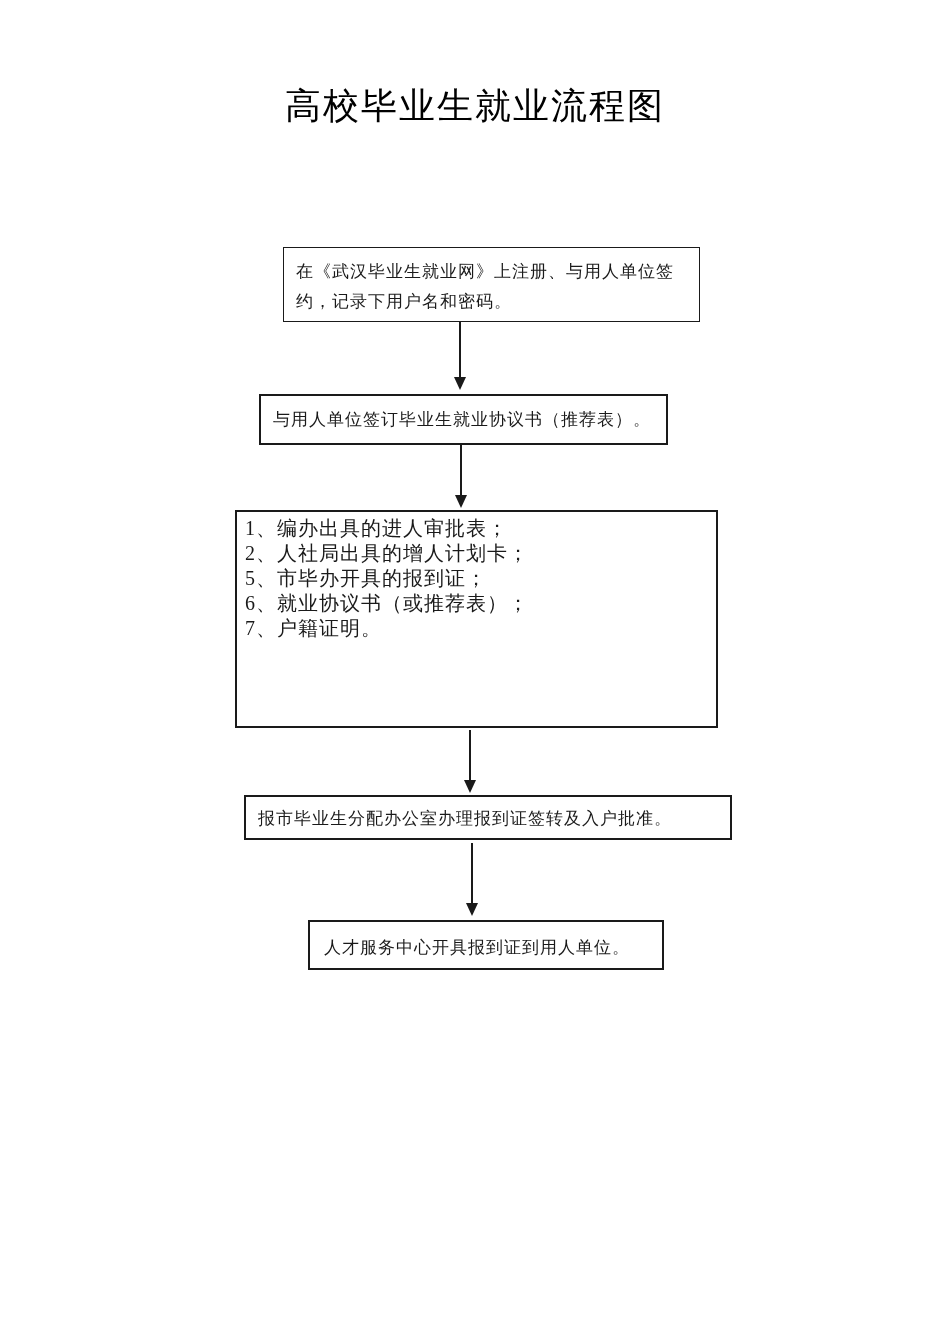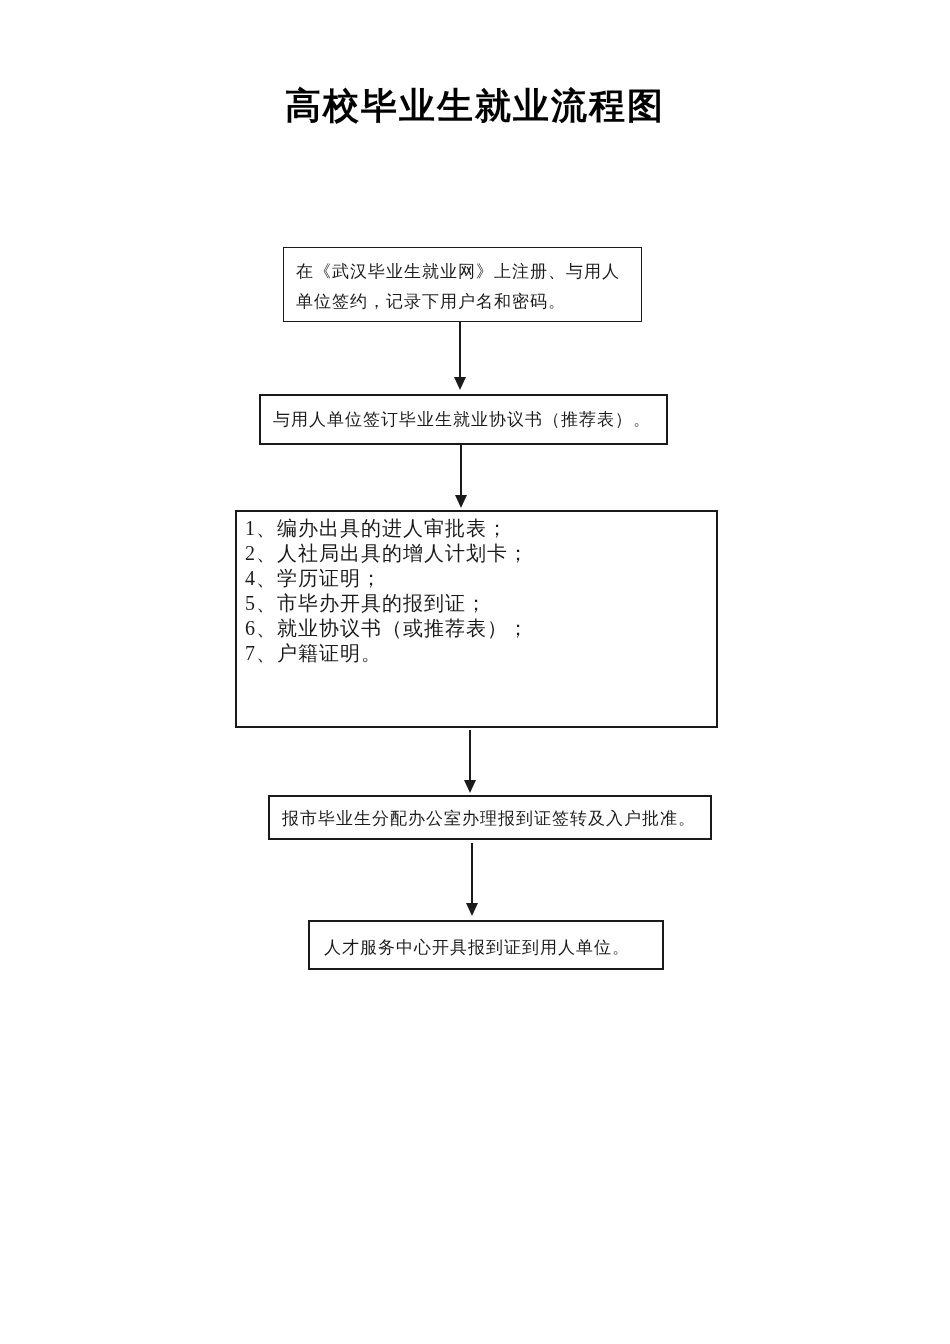--- a/index.html
+++ b/index.html
@@ -15,38 +15,38 @@
     overflow: hidden;
   }
 
   .doc-title {
     position: absolute;
     top: 82px;
     left: 0;
     width: 100%;
     text-align: center;
     font-size: 36px;
-    font-weight: bold;
+    font-weight: normal;
     letter-spacing: 2px;
     color: #000000;
   }
 
   .node {
     position: absolute;
     background: #ffffff;
     border: 2px solid #1a1a1a;
     font-size: 17px;
     line-height: 30px;
     letter-spacing: 1px;
     color: #1a1a1a;
   }
 
   .node-register {
     left: 283px; top: 247px;
-    width: 359px; height: 75px;
+    width: 417px; height: 75px;
     border-width: 1px;
     padding: 9px 12px 0 12px;
   }
 
   .node-sign {
     left: 259px; top: 394px;
     width: 409px; height: 51px;
     padding: 9px 12px 0 12px;
   }
 
@@ -67,22 +67,22 @@
     list-style: none;
     padding: 4px 10px 0 8px;
     font-size: 20px;
   }
   .node-review .review-list li {
     line-height: 25px;
     letter-spacing: 1px;
   }
 
   .node-report {
-    left: 268px; top: 795px;
-    width: 444px; height: 45px;
+    left: 244px; top: 795px;
+    width: 488px; height: 45px;
     padding: 7px 10px 0 12px;
   }
 
   .node-talent {
     left: 308px; top: 920px;
     width: 356px; height: 50px;
     padding: 11px 10px 0 14px;
   }
 
   .arrow {
@@ -122,21 +122,20 @@
   <div class="node node-sign">
     <span>与用人单位签订毕业生就业协议书（推荐表）。</span>
   </div>
 
   <div class="arrow arrow-2"></div>
 
   <div class="node node-review">
     <ul class="review-list">
       <li>1、编办出具的进人审批表；</li>
       <li>2、人社局出具的增人计划卡；</li>
-      <li>4、学历证明；</li>
       <li>5、市毕办开具的报到证；</li>
       <li>6、就业协议书（或推荐表）；</li>
       <li>7、户籍证明。</li>
     </ul>
   </div>
 
   <div class="arrow arrow-3"></div>
 
   <div class="node node-report">
     <span>报市毕业生分配办公室办理报到证签转及入户批准。</span>

